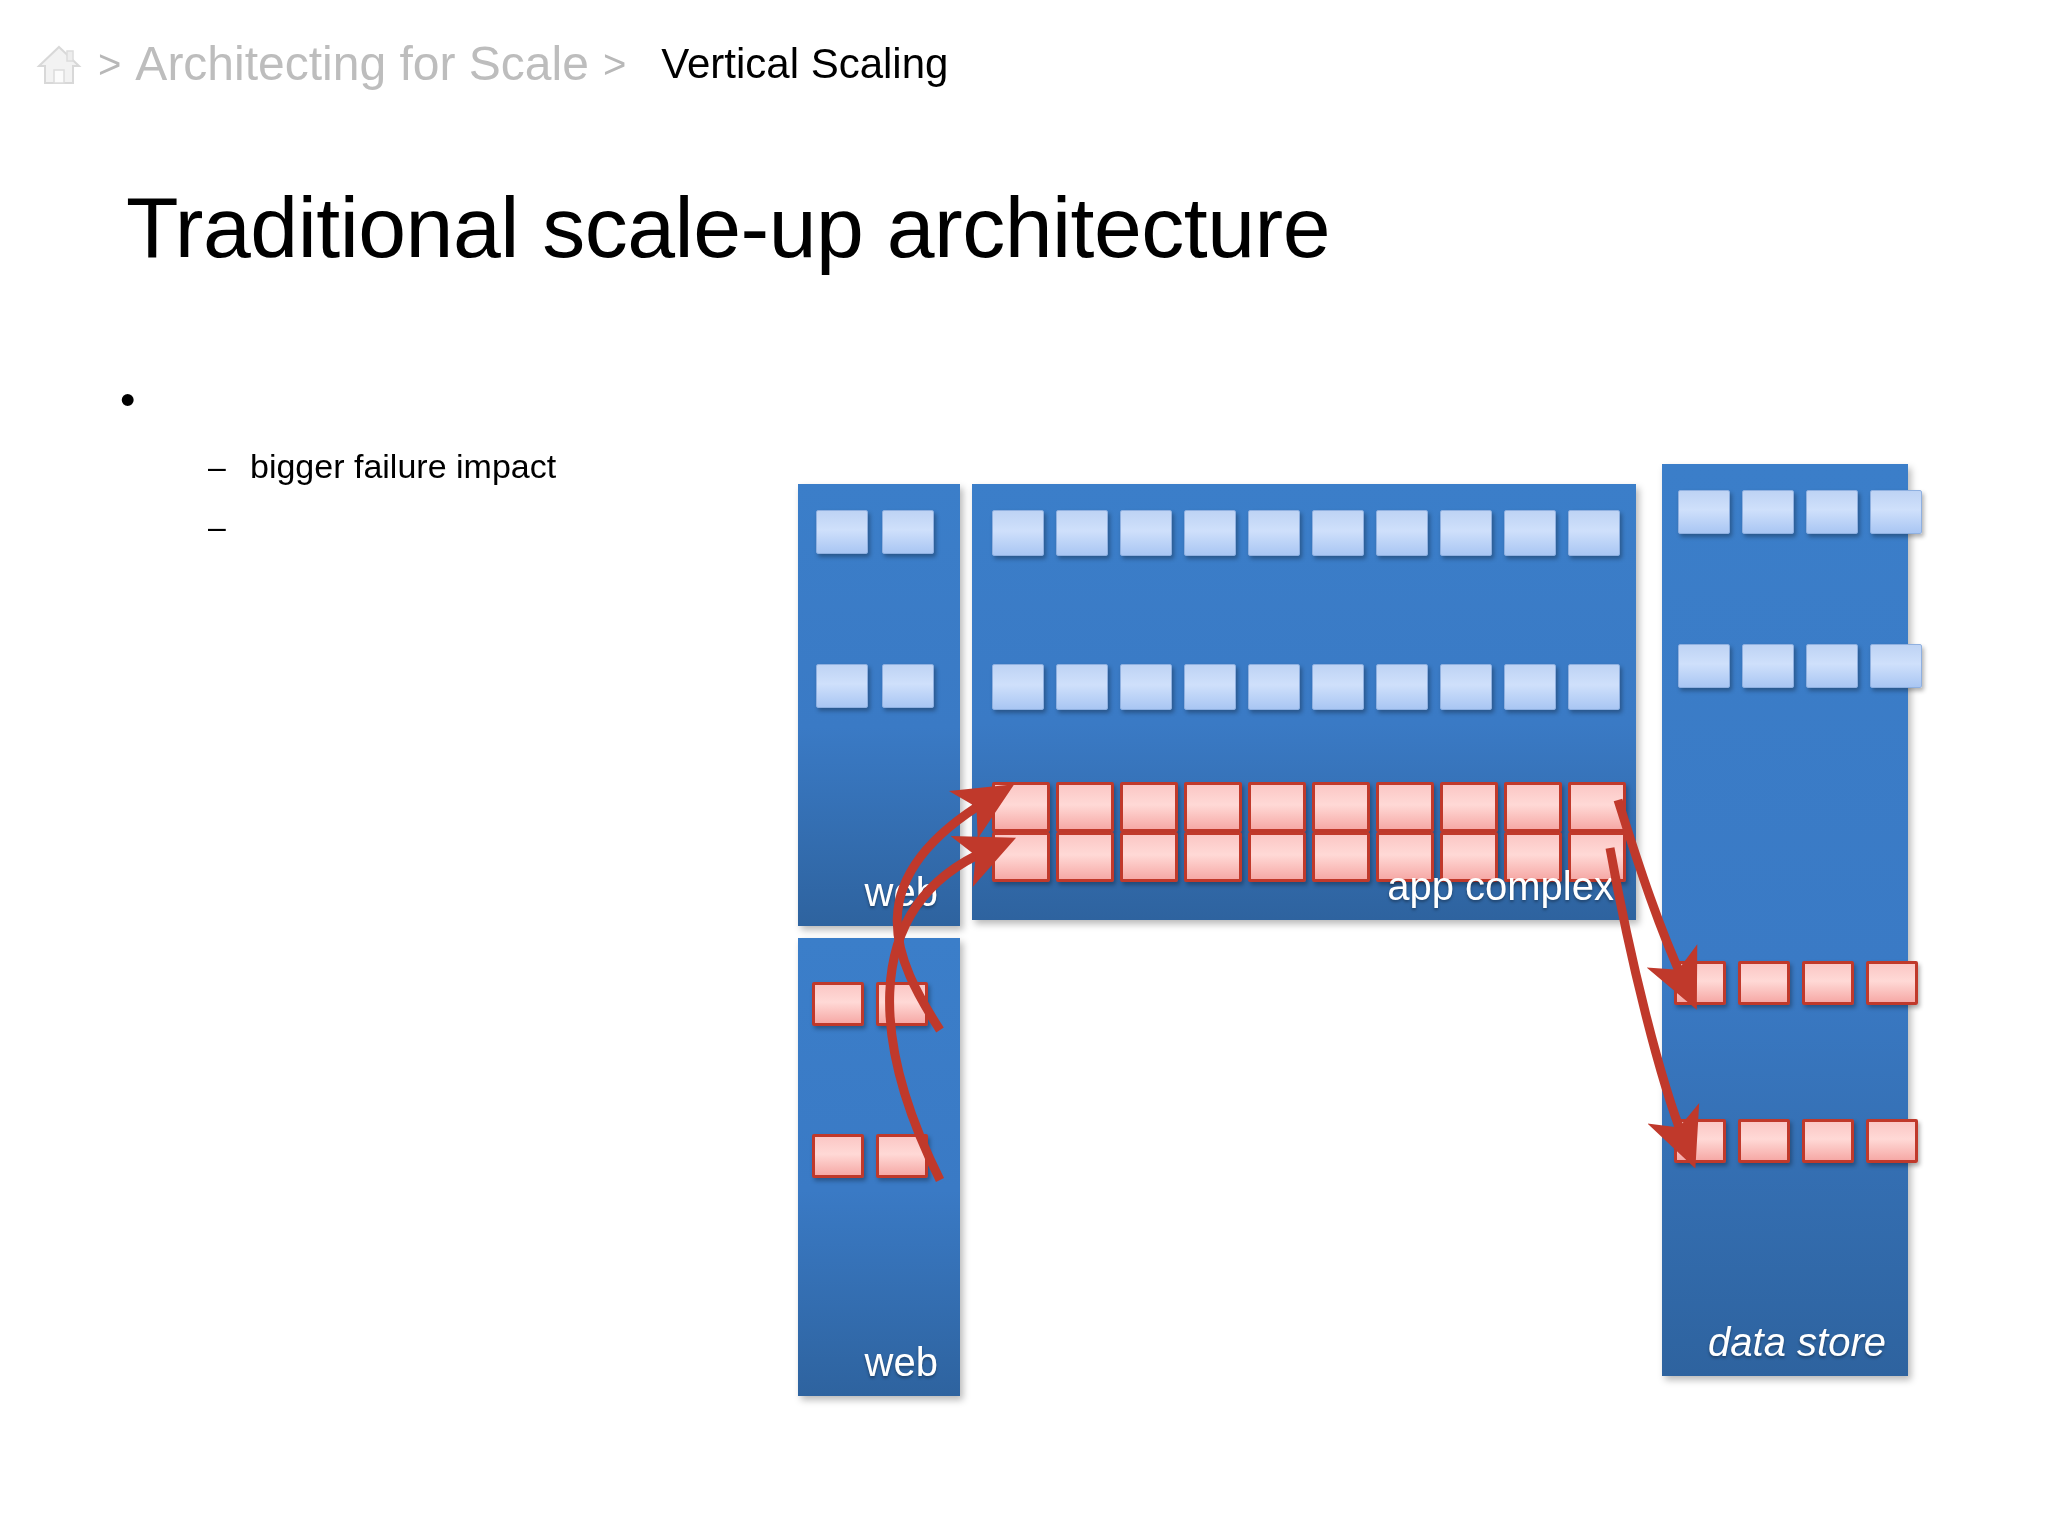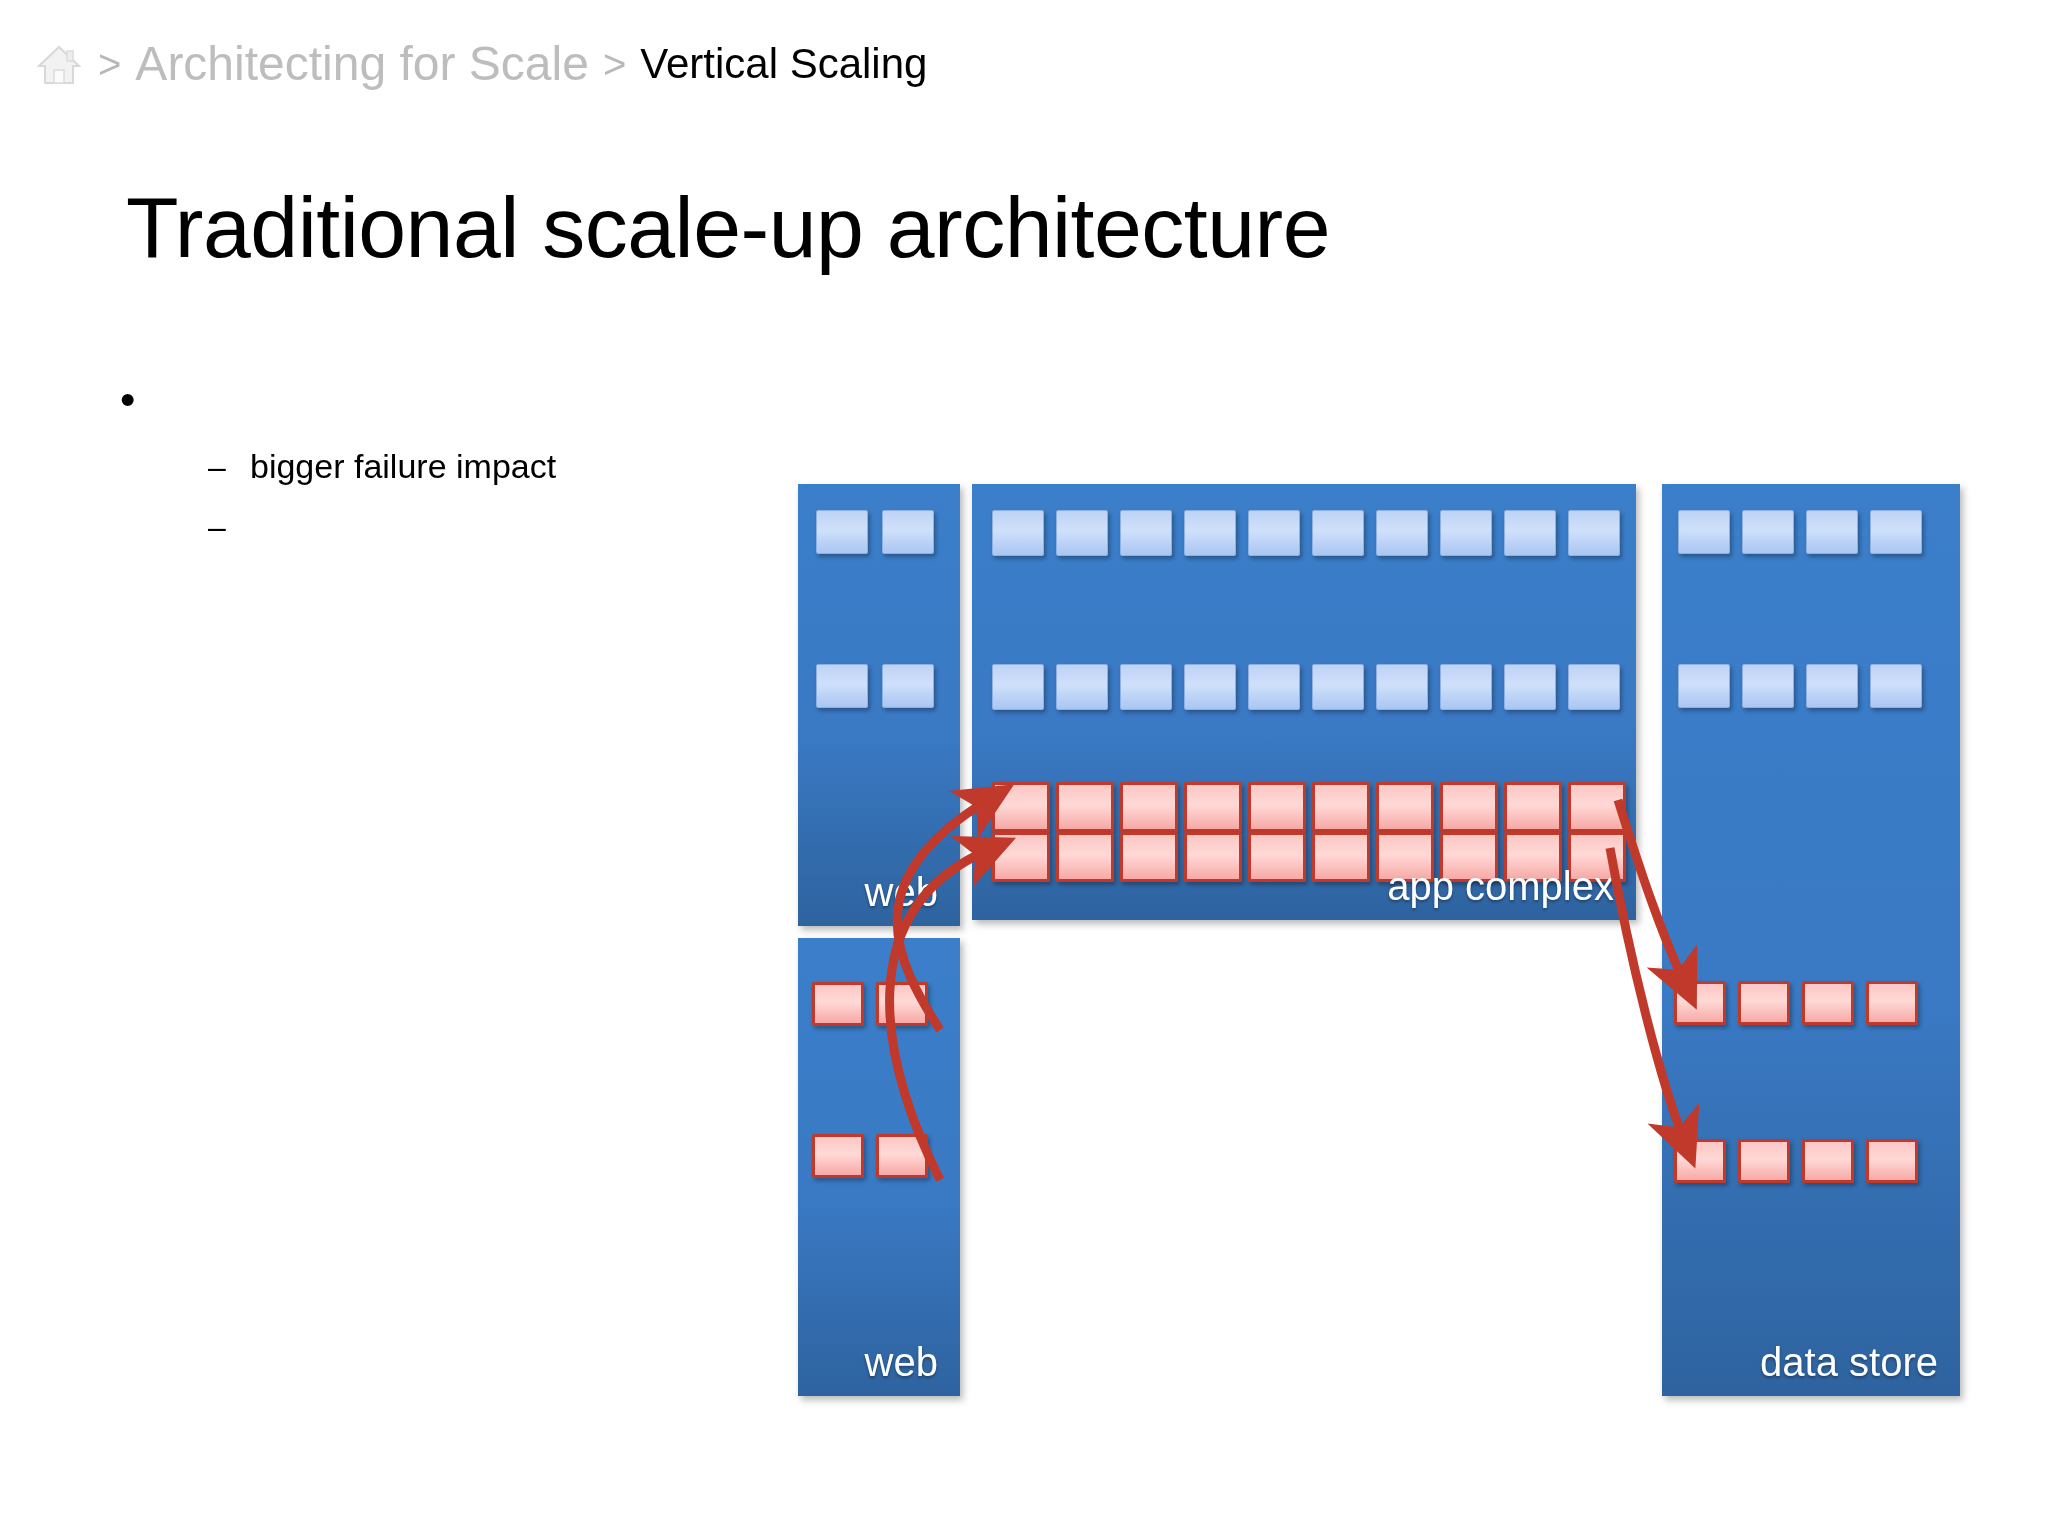--- a/index.html
+++ b/index.html
@@ -43,20 +43,21 @@
     font-size: 48px;
     color: #bdbdbd;
     line-height: 1;
     white-space: nowrap;
   }
   .bc-current {
     font-size: 42px;
     color: #000000;
     line-height: 1;
     white-space: nowrap;
+    margin-left: 21px;
   }
 
   
   #page-title {
     position: absolute;
     left: 126px;
     top: 184px;
     font-size: 86px;
     line-height: 1;
     color: #000000;
@@ -244,21 +245,21 @@
       <div class="tile pink" style="width:58px;height:50px;"></div>
       <div class="tile pink" style="width:58px;height:50px;"></div>
       <div class="tile pink" style="width:58px;height:50px;"></div>
       <div class="tile pink" style="width:58px;height:50px;"></div>
       <div class="tile pink" style="width:58px;height:50px;"></div>
       <div class="tile pink" style="width:58px;height:50px;"></div>
     </div>
     <div class="panel-label">app complex</div>
   </div>
 
-  <div class="panel" style="left:1662px; top:484px; width:298px; height:912px;">
+  <div class="panel" style="left:1662px; top:464px; width:246px; height:912px;font-style:italic;">
     <div class="tile-row" style="left:16px; top:26px; gap:12px;">
       <div class="tile blue" style="width:52px;height:44px;"></div>
       <div class="tile blue" style="width:52px;height:44px;"></div>
       <div class="tile blue" style="width:52px;height:44px;"></div>
       <div class="tile blue" style="width:52px;height:44px;"></div>
     </div>
     <div class="tile-row" style="left:16px; top:180px; gap:12px;">
       <div class="tile blue" style="width:52px;height:44px;"></div>
       <div class="tile blue" style="width:52px;height:44px;"></div>
       <div class="tile blue" style="width:52px;height:44px;"></div>

